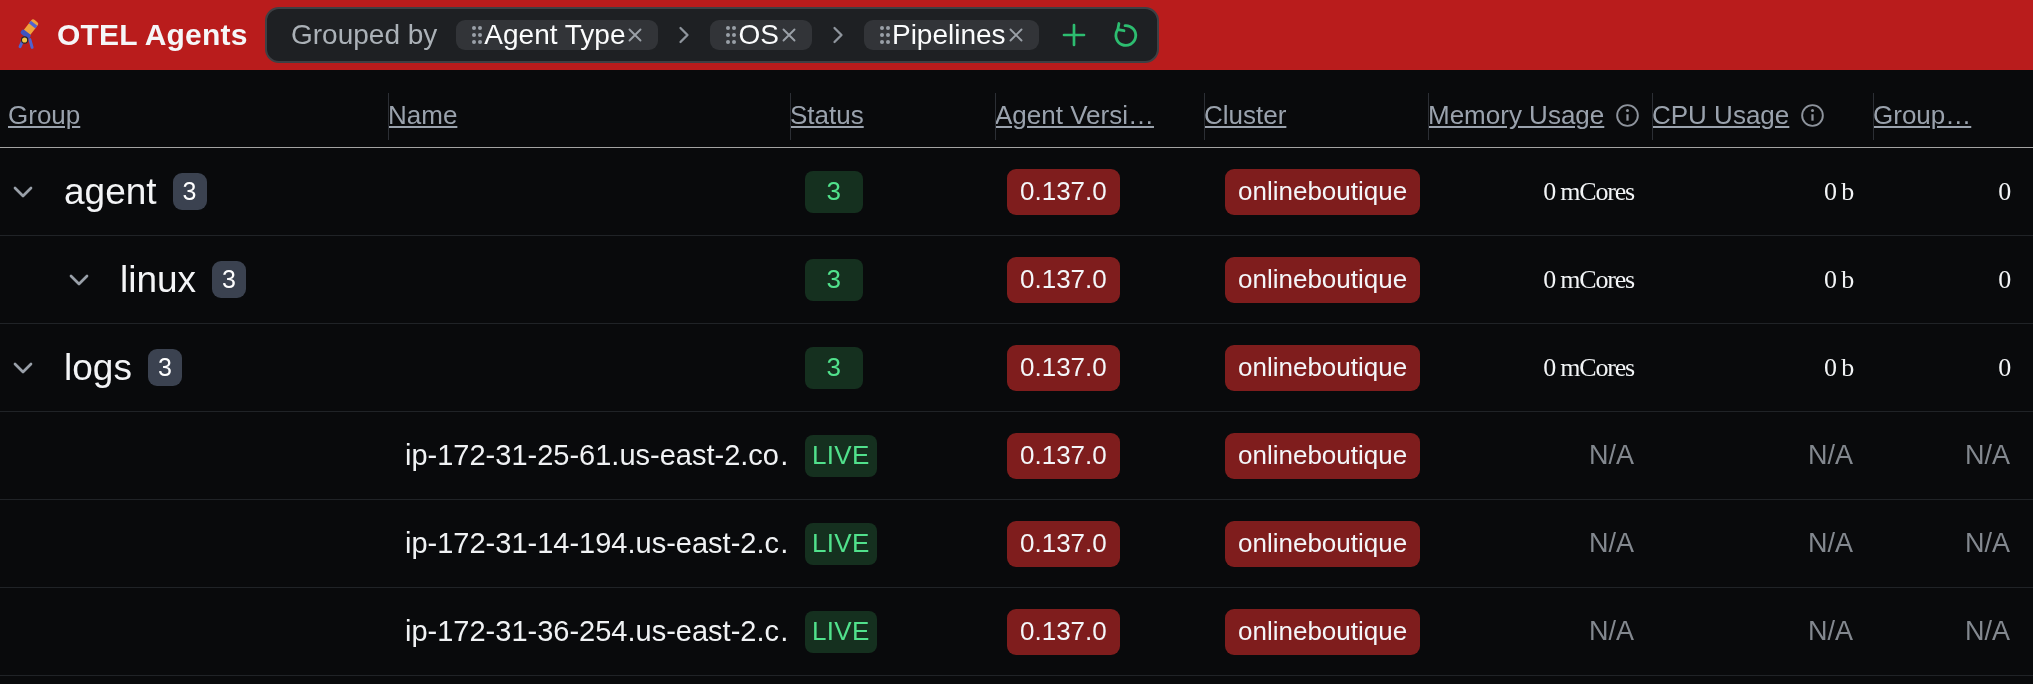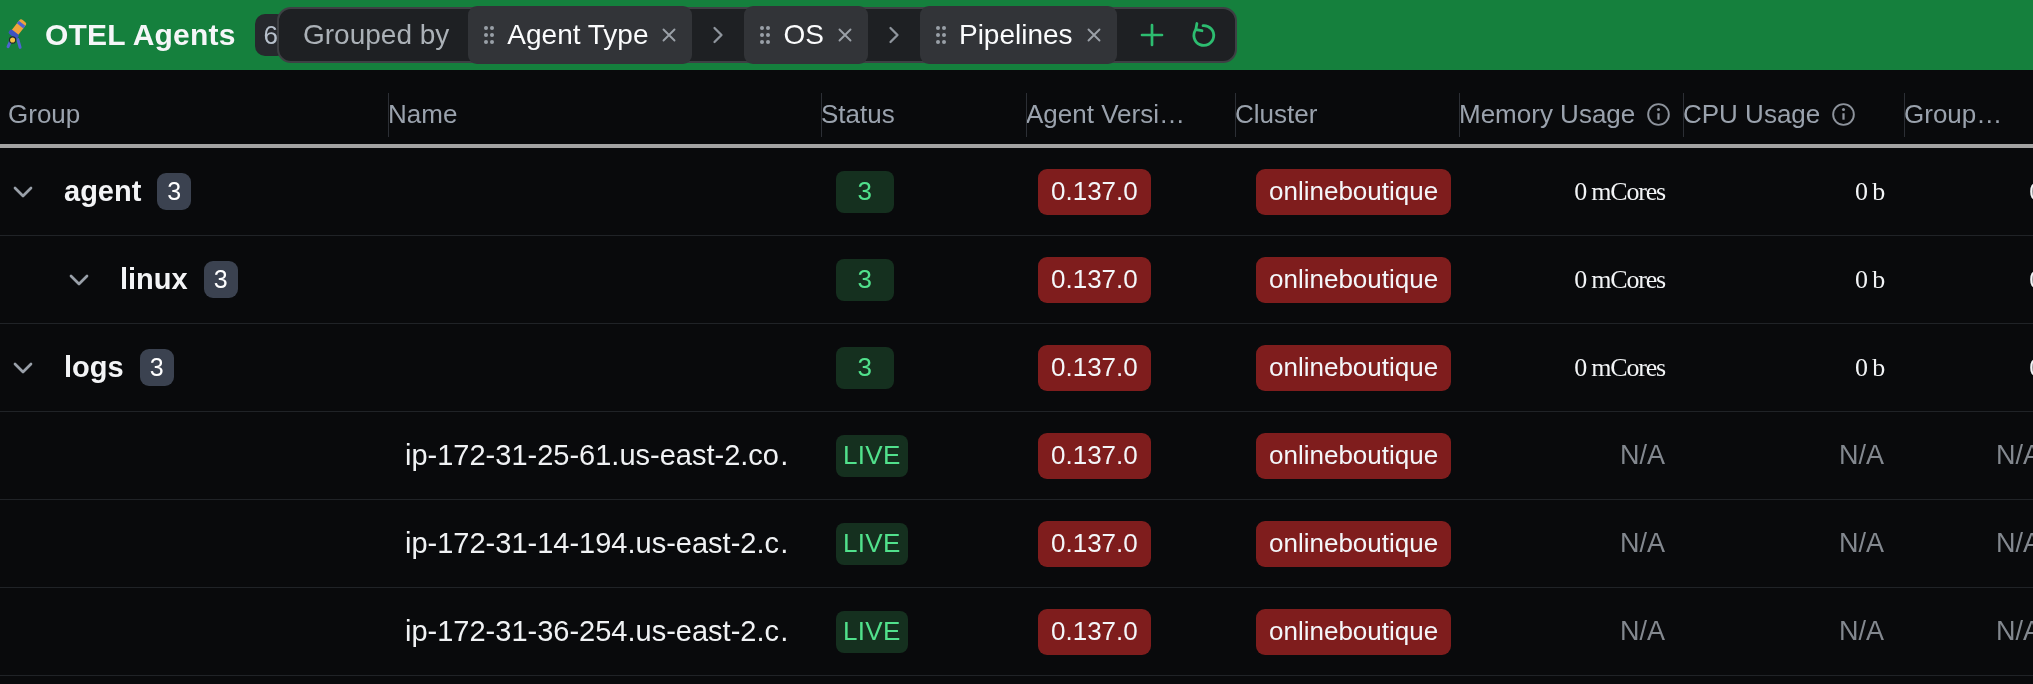--- a/index.html
+++ b/index.html
@@ -4,56 +4,56 @@
 <style>
   * { margin:0; padding:0; box-sizing:border-box; }
   html,body { width:2033px; height:684px; overflow:hidden; }
   body {
     background:#090a0c;
     font-family:"Liberation Sans", sans-serif;
     color:#e8eaed;
     -webkit-font-smoothing:antialiased;
   }
   
-  .topbar { position:relative; height:70px; display:flex; align-items:center; background:#15803d; }
+  .topbar { position:relative; height:70px; display:flex; align-items:center; padding-left:12px; background:#b91c1c; }
   .brand { display:flex; align-items:center; gap:13px; }
   .brand .title { font-size:30px; font-weight:700; color:#f5f6f8; letter-spacing:.2px; white-space:nowrap; }
   .brand .count { margin-left:6px; background:#26282d; color:#b7c0cc; font-size:26px; line-height:1; border-radius:10px; padding:8px 9px; }
   .groupbar {
-    position:absolute; left:277px; top:7px; height:56px;
+    position:absolute; left:265px; top:7px; height:56px;
     display:flex; align-items:center; gap:19px;
     background:#1e2023; border:2px solid #3e4044; border-radius:14px;
     padding:0 17px 0 24px;
   }
   .gb-label { color:#abb1b7; font-size:28px; white-space:nowrap; }
-  .gchip { display:flex; align-items:center; gap:11px; background:#323438; border-radius:9px; height:58px; padding:0 13px 0 14px; cursor:pointer; }
+  .gchip { display:flex; align-items:center; background:#323438; border-radius:9px; height:30px; padding:0 13px 0 14px; cursor:pointer; }
   .gchip .lbl { color:#fbfcfd; font-size:28px; font-weight:500; white-space:nowrap; }
   .gchip .x, .sep, .icon-btn { display:flex; align-items:center; }
   .icon-btn { cursor:pointer; }
   
-  .thead { margin-top:14px; height:64px; display:flex; border-bottom:4px solid #a3a3a3; color:#9aa2ad; font-size:26px; }
+  .thead { margin-top:14px; height:64px; display:flex; border-bottom:1px solid #a3a3a3; color:#9aa2ad; font-size:26px;text-decoration:underline; }
   .th { display:flex; align-items:center; position:relative; white-space:nowrap; overflow:hidden; }
   .th.c-group { padding-left:8px; }
   .th:not(.c-group)::before { content:""; position:absolute; left:0; top:9px; bottom:7px; width:1px; background:#2c2f35; }
   .th .info { margin-left:10px; display:flex; }
   .c-group   { width:388px; flex:none; }
   .c-name    { width:402px; flex:none; }
-  .c-status  { width:205px; flex:none;margin-left:31px; }
+  .c-status  { width:205px; flex:none; }
   .c-version { width:209px; flex:none; }
   .c-cluster { width:224px; flex:none;align-items:center; }
   .c-cpu     { width:221px; flex:none; }
   .c-mem     { width:224px; flex:none; }
   .c-recv    { width:160px; flex:none; }
   .trow { height:88px; display:flex; align-items:center; border-bottom:1px solid #202327; cursor:pointer; }
   .td { display:flex; align-items:center; height:100%; }
   .td.c-group { padding-left:12px; }
   .td.c-group.lvl1 { padding-left:68px; }
   .td.c-group.lvl2 { }
   .chev { margin-right:30px; display:flex; cursor:pointer; }
-  .glabel { font-size:29px; font-weight:700; color:#f3f4f6; }
+  .glabel { font-size:37px; font-weight:400; color:#f3f4f6; }
   .cbadge { margin-left:16px; background:#3b4250; color:#ffffff; border-radius:9px; padding:5px 10px; font-size:25px; line-height:1.05; }
   .td.c-name { padding-left:17px; font-size:29px; color:#f0f2f4; white-space:nowrap; overflow:hidden; }
   .td.c-status { padding-left:15px; }
   .sbadge { background:#15301f; color:#51e18c; border-radius:8px; min-width:58px; height:42px; display:flex; align-items:center; justify-content:center; font-size:26px; padding:0 7px; letter-spacing:.3px; }
   .td.c-version { padding-left:12px; }
   .td.c-cluster { padding-left:21px; }
   .pill { background:#7f1d1d; color:#f4f6f9; border-radius:9px; height:46px; display:flex; align-items:center; padding:0 13px; font-size:26px; white-space:nowrap; }
   .td.metric { justify-content:flex-end; font-family:Liberation Serif, serif; font-size:26px; letter-spacing:-1.2px; color:#f2f4f6; }
   .td.c-cpu  { padding-right:15px; }
   .td.c-mem  { padding-right:20px; }

